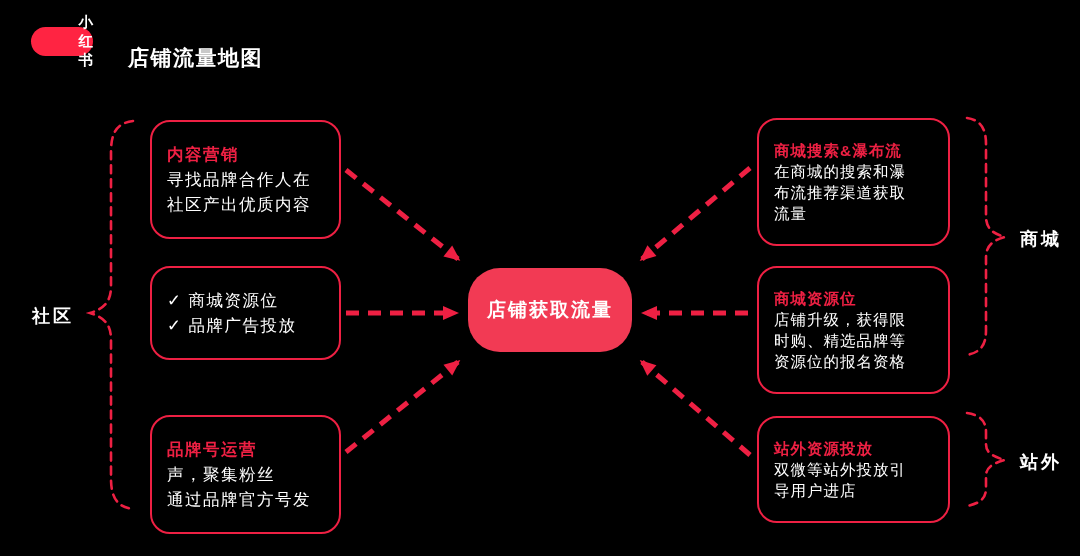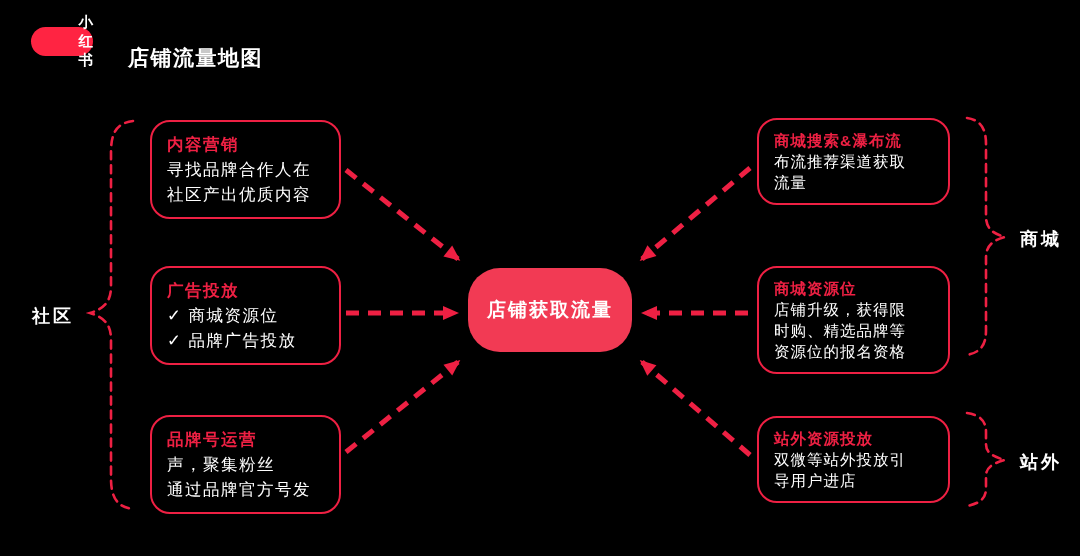--- a/index.html
+++ b/index.html
@@ -25,21 +25,21 @@
     font-size:21px;font-weight:bold;letter-spacing:1.5px;
   }
   
   .overlay{position:absolute;left:0;top:0;width:1080px;height:556px;pointer-events:none;}
   .arrow-line{stroke:var(--accent);stroke-width:5;stroke-dasharray:13 9;fill:none;stroke-linecap:butt;}
   .arrowhead{fill:var(--accent);}
   .brace-path{stroke:var(--accent);stroke-width:2.6;stroke-dasharray:8 6;fill:none;stroke-linecap:round;}
   
   .card{
     position:absolute;border:2.5px solid var(--accent);border-radius:20px;background:var(--bg);
-    padding:10px 15px;box-sizing:border-box;
+    padding:20px 15px;box-sizing:border-box;
   }
   .card.left{left:150px;width:191px;}
   .card.right{left:757px;width:193px;}
   .card-title{color:var(--accent);font-weight:bold;font-size:16.5px;line-height:25px;letter-spacing:1.5px;}
   .card-line{color:var(--text-white);font-size:16.5px;line-height:25px;letter-spacing:1.5px;}
   .card.right .card-title{font-size:15.5px;line-height:21px;letter-spacing:1px;}
   .card.right .card-line{font-size:15.5px;line-height:21px;letter-spacing:1px;}
   
   .center-node{
     position:absolute;left:468px;top:268px;width:164px;height:84px;border-radius:32px;
@@ -80,32 +80,32 @@
     <path class="brace-path" d="M967,118 C981,120 986,129 986,144 L986,216 C986,226 990,233 1005,237 C990,241 986,248 986,258 L986,330 C986,345 981,352 967,355"></path>
     <path class="brace-path" d="M967,413 C981,415 986,422 986,432 L986,444 C986,451 990,456 1005,460 C990,464 986,469 986,476 L986,488 C986,498 981,503 967,506"></path>
   </svg>
 
   <div class="card left" style="top:120px">
     <div class="card-title">内容营销</div>
     <div class="card-line">寻找品牌合作人在</div>
     <div class="card-line">社区产出优质内容</div>
   </div>
   <div class="card left" style="top:266px">
-    <div class="card-title">广告投放</div>
     <div class="card-line">✓ 商城资源位</div>
     <div class="card-line">✓ 品牌广告投放</div>
   </div>
   <div class="card left" style="top:415px">
     <div class="card-title">品牌号运营</div>
     <div class="card-line">声，聚集粉丝</div>
     <div class="card-line">通过品牌官方号发</div>
   </div>
 
   <div class="card right" style="top:118px">
     <div class="card-title">商城搜索&amp;瀑布流</div>
+    <div class="card-line">在商城的搜索和瀑</div>
     <div class="card-line">布流推荐渠道获取</div>
     <div class="card-line">流量</div>
   </div>
   <div class="card right" style="top:266px">
     <div class="card-title">商城资源位</div>
     <div class="card-line">店铺升级，获得限</div>
     <div class="card-line">时购、精选品牌等</div>
     <div class="card-line">资源位的报名资格</div>
   </div>
   <div class="card right" style="top:416px">

